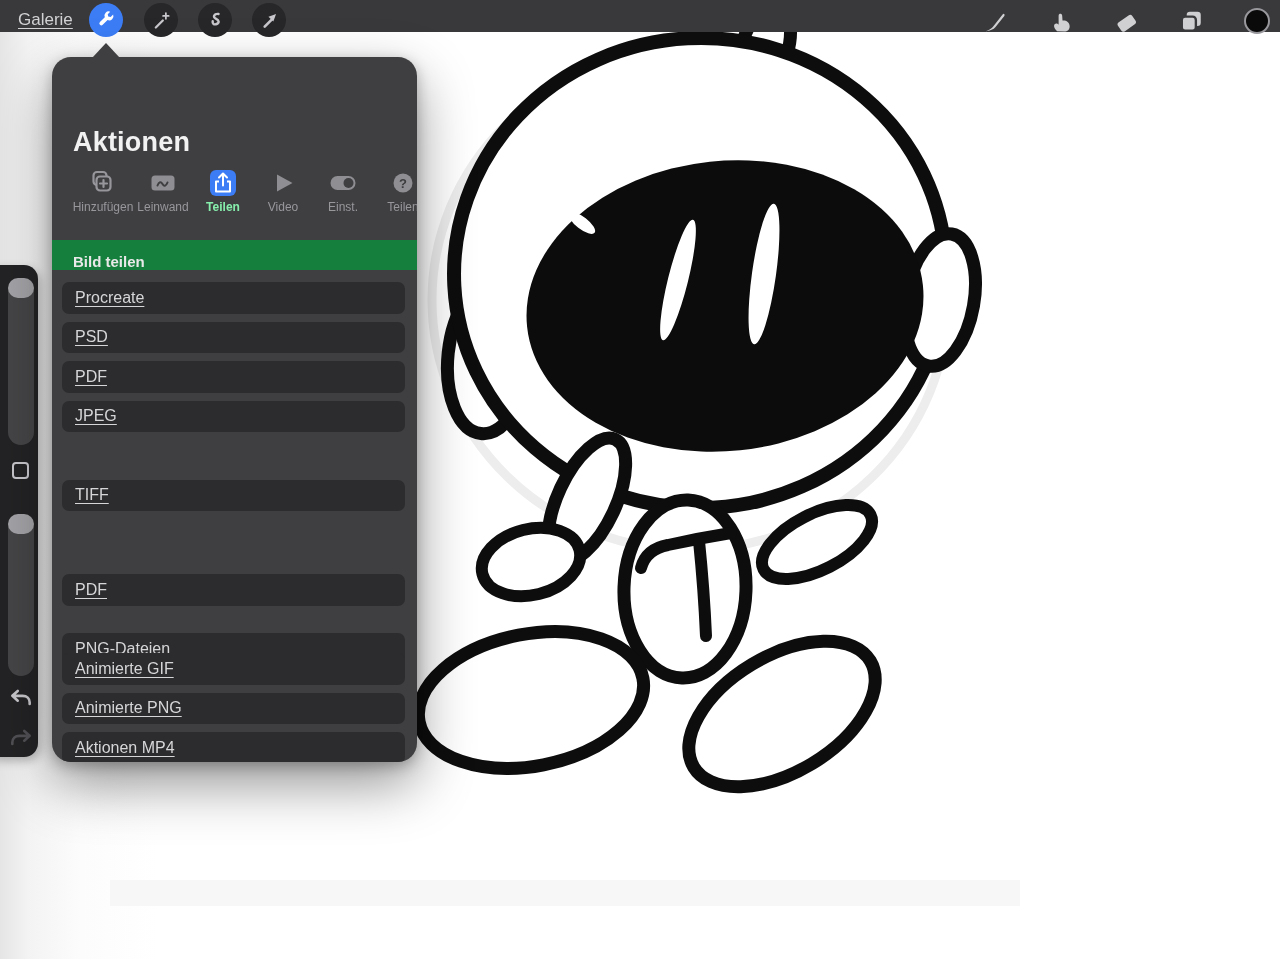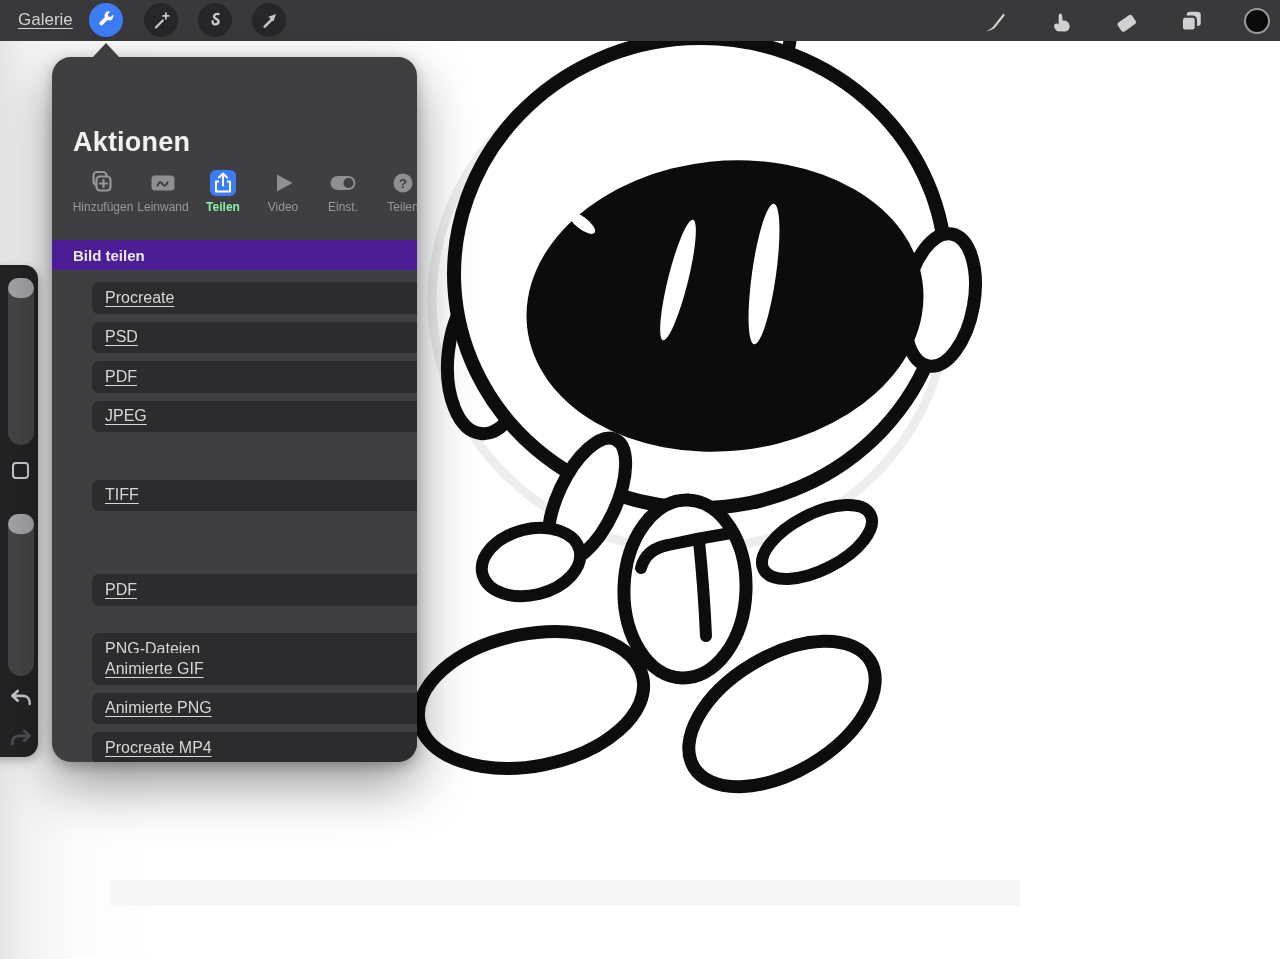--- a/index.html
+++ b/index.html
@@ -9,21 +9,21 @@
 
   
   .canvas {
     position:absolute; inset:0;
     background:linear-gradient(90deg,#e5e5e6 0px,#f3f3f4 28px,#fcfcfc 80px,#ffffff 160px);
   }
   .canvas svg { position:absolute; inset:0; }
 
   
   .topbar {
-    position:absolute; left:0; top:0; width:1280px; height:41px;
+    position:absolute; left:0; top:0; width:1280px; height:32px;
     background:#39393b; z-index:10; display:flex; align-items:center;
   }
   .gallery-link {
     position:absolute; left:18px; top:10px; font-size:17px; color:#d2d2d5;
     text-decoration:underline; text-underline-offset:3px; cursor:default;
   }
   .toolcircle {
     position:absolute; top:3px; width:34px; height:34px; border-radius:50%;
     background:#27272a; display:flex; align-items:center; justify-content:center;
   }
@@ -47,28 +47,28 @@
   .popup-title {
     position:absolute; left:21px; top:70px; font-size:27px; font-weight:700;
     color:#f2f2f3; letter-spacing:.2px;
   }
   .tabs { position:absolute; left:21px; top:111px; height:52px; display:flex; }
   .tab { width:60px; display:flex; flex-direction:column; align-items:center; }
   .tab .ticon { height:30px; display:flex; align-items:center; justify-content:center; }
   .tab .tlabel { margin-top:2px; font-size:12px; color:#97979c; white-space:nowrap; }
   .tab.active .tlabel { color:#86efac; font-weight:700; }
 
-  .band { position:absolute; left:0; width:365px; height:30px; background:#4c1d95;
-          display:flex; align-items:center; }
+  .band { position:absolute; left:0; width:365px; height:30px; background:#15803d;
+          display:flex; align-items:flex-end; }
   .band span { margin-left:21px; font-size:15px; font-weight:700; color:#e9e9ea; }
   .band1 { top:183px; } .band2 { top:476px; }
 
   .share-row {
     position:absolute; left:10px; width:343px; height:31.5px; border-radius:7px;
-    background:#2c2c2e; display:flex; align-items:center; cursor:default;margin-left:30px;
+    background:#2c2c2e; display:flex; align-items:center; cursor:default;
   }
   .share-row span {
     margin-left:13px; font-size:16px; color:#d6d6d8;
     text-decoration:underline; text-underline-offset:3px;
   }
 
   
   .sidebar {
     position:absolute; left:-14px; top:265px; width:52px; height:492px;
     background:#232325; border-radius:14px; z-index:20;
@@ -291,18 +291,18 @@
     <div class="share-row" style="top:576px">
         <span>PNG-Dateien</span>
       </div>
     <div class="share-row" style="top:596px">
         <span>Animierte GIF</span>
       </div>
     <div class="share-row" style="top:635.5px">
         <span>Animierte PNG</span>
       </div>
     <div class="share-row" style="top:675px">
-        <span>Procreate MP4</span>
+        <span>Aktionen MP4</span>
       </div>
 
   </div>
 
 </div>
 
 </body></html>

